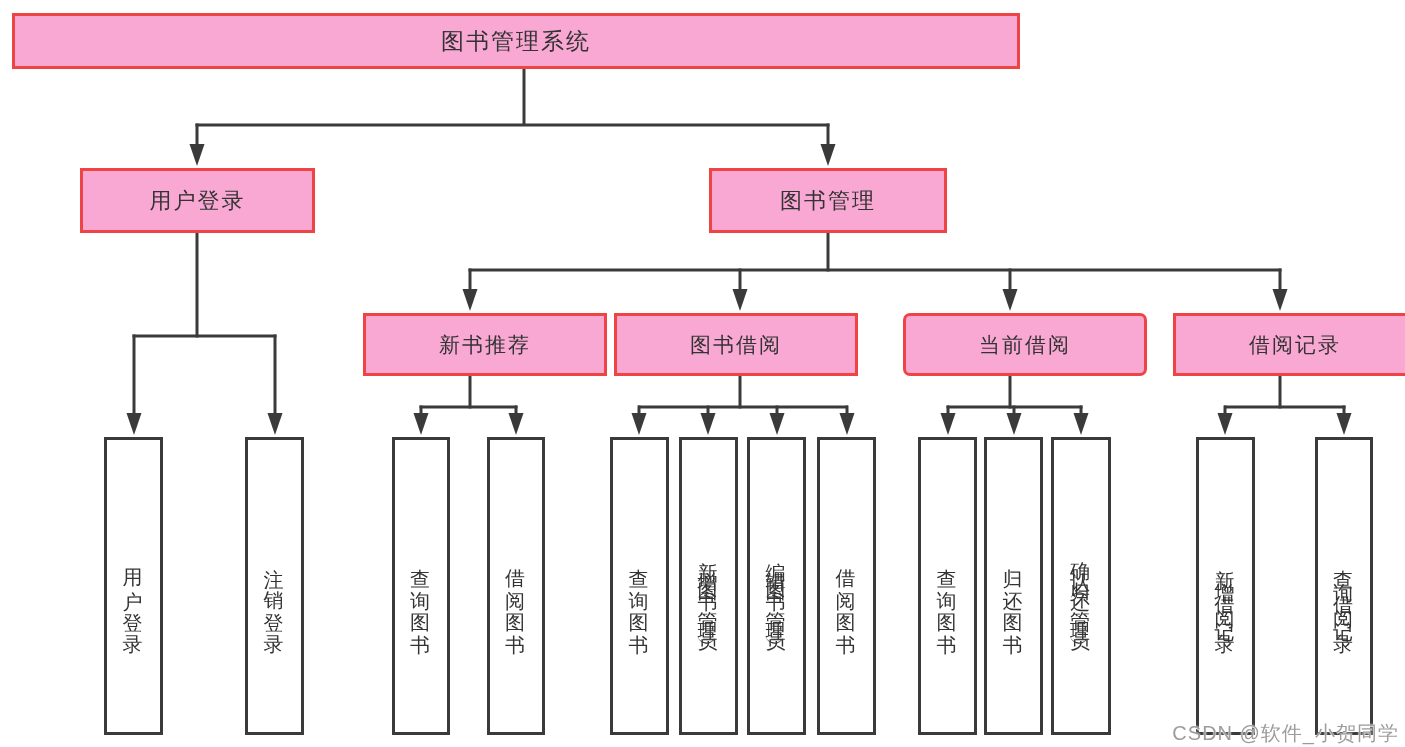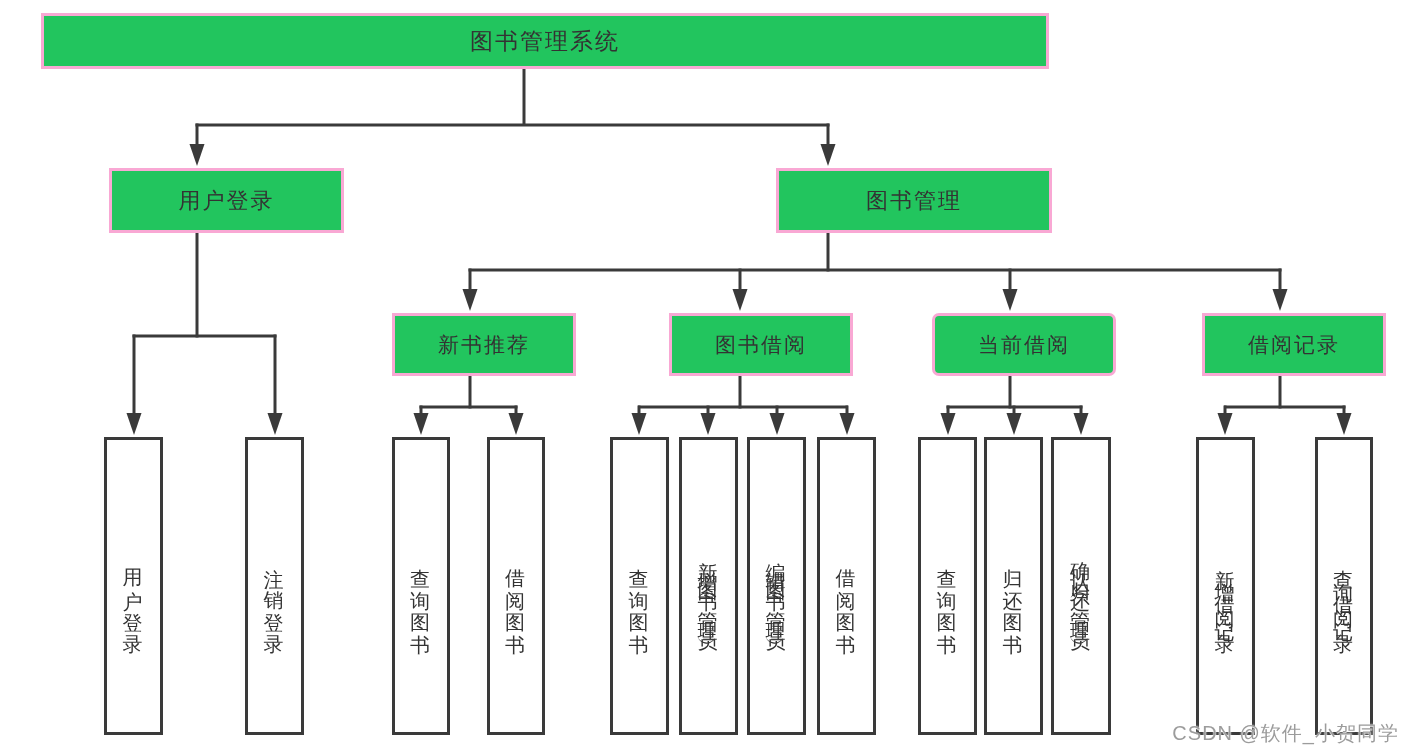--- a/index.html
+++ b/index.html
@@ -12,41 +12,40 @@
     overflow: hidden;
   }
   .connectors {
     position: absolute;
     left: 0; top: 0;
     z-index: 1;
   }
   .node {
     position: absolute;
     box-sizing: border-box;
-    border: 3px solid #f9a8d4;
-    background: #22c55e;
+    border: 3px solid #ef4444;
+    background: #f9a8d4;
     display: flex;
     align-items: center;
     justify-content: center;
     color: #333333;
     z-index: 2;
-    margin-left: 29px;
   }
   .node-root {
     left: 12px; top: 13px; width: 1008px; height: 56px;
     font-size: 23px; letter-spacing: 2px;
   }
   .node-l2 {
     top: 168px; height: 65px;
     font-size: 22px; letter-spacing: 2px;
   }
   .node-l2-left  { left: 80px;  width: 235px; }
-  .node-l2-right { left: 747px; width: 276px; }
+  .node-l2-right { left: 709px; width: 238px; }
   .node-l3 {
-    top: 313px; height: 63px; width: 184px;
+    top: 313px; height: 63px; width: 244px;
     font-size: 21px; letter-spacing: 2px;
   }
   .leaf {
     position: absolute;
     box-sizing: border-box;
     top: 437px; height: 298px; width: 59px;
     border: 3px solid #3a3a3a;
     background: #ffffff;
     display: flex;
     align-items: center;
@@ -152,21 +151,21 @@
   <div class="node node-l2 node-l2-left">
     <span class="label">用户登录</span>
   </div>
   <div class="node node-l2 node-l2-right">
     <span class="label">图书管理</span>
   </div>
 
   <div class="node node-l3" style="left:363px;">
     <span class="label">新书推荐</span>
   </div>
-  <div class="node node-l3" style="left:640px;justify-content:center;">
+  <div class="node node-l3" style="left:614px;justify-content:center;">
     <span class="label">图书借阅</span>
   </div>
   <div class="node node-l3" style="left:903px;border-radius:7px;">
     <span class="label">当前借阅</span>
   </div>
   <div class="node node-l3" style="left:1173px;">
     <span class="label">借阅记录</span>
   </div>
 
   <div class="leaf ls-4" style="left:104px;">

